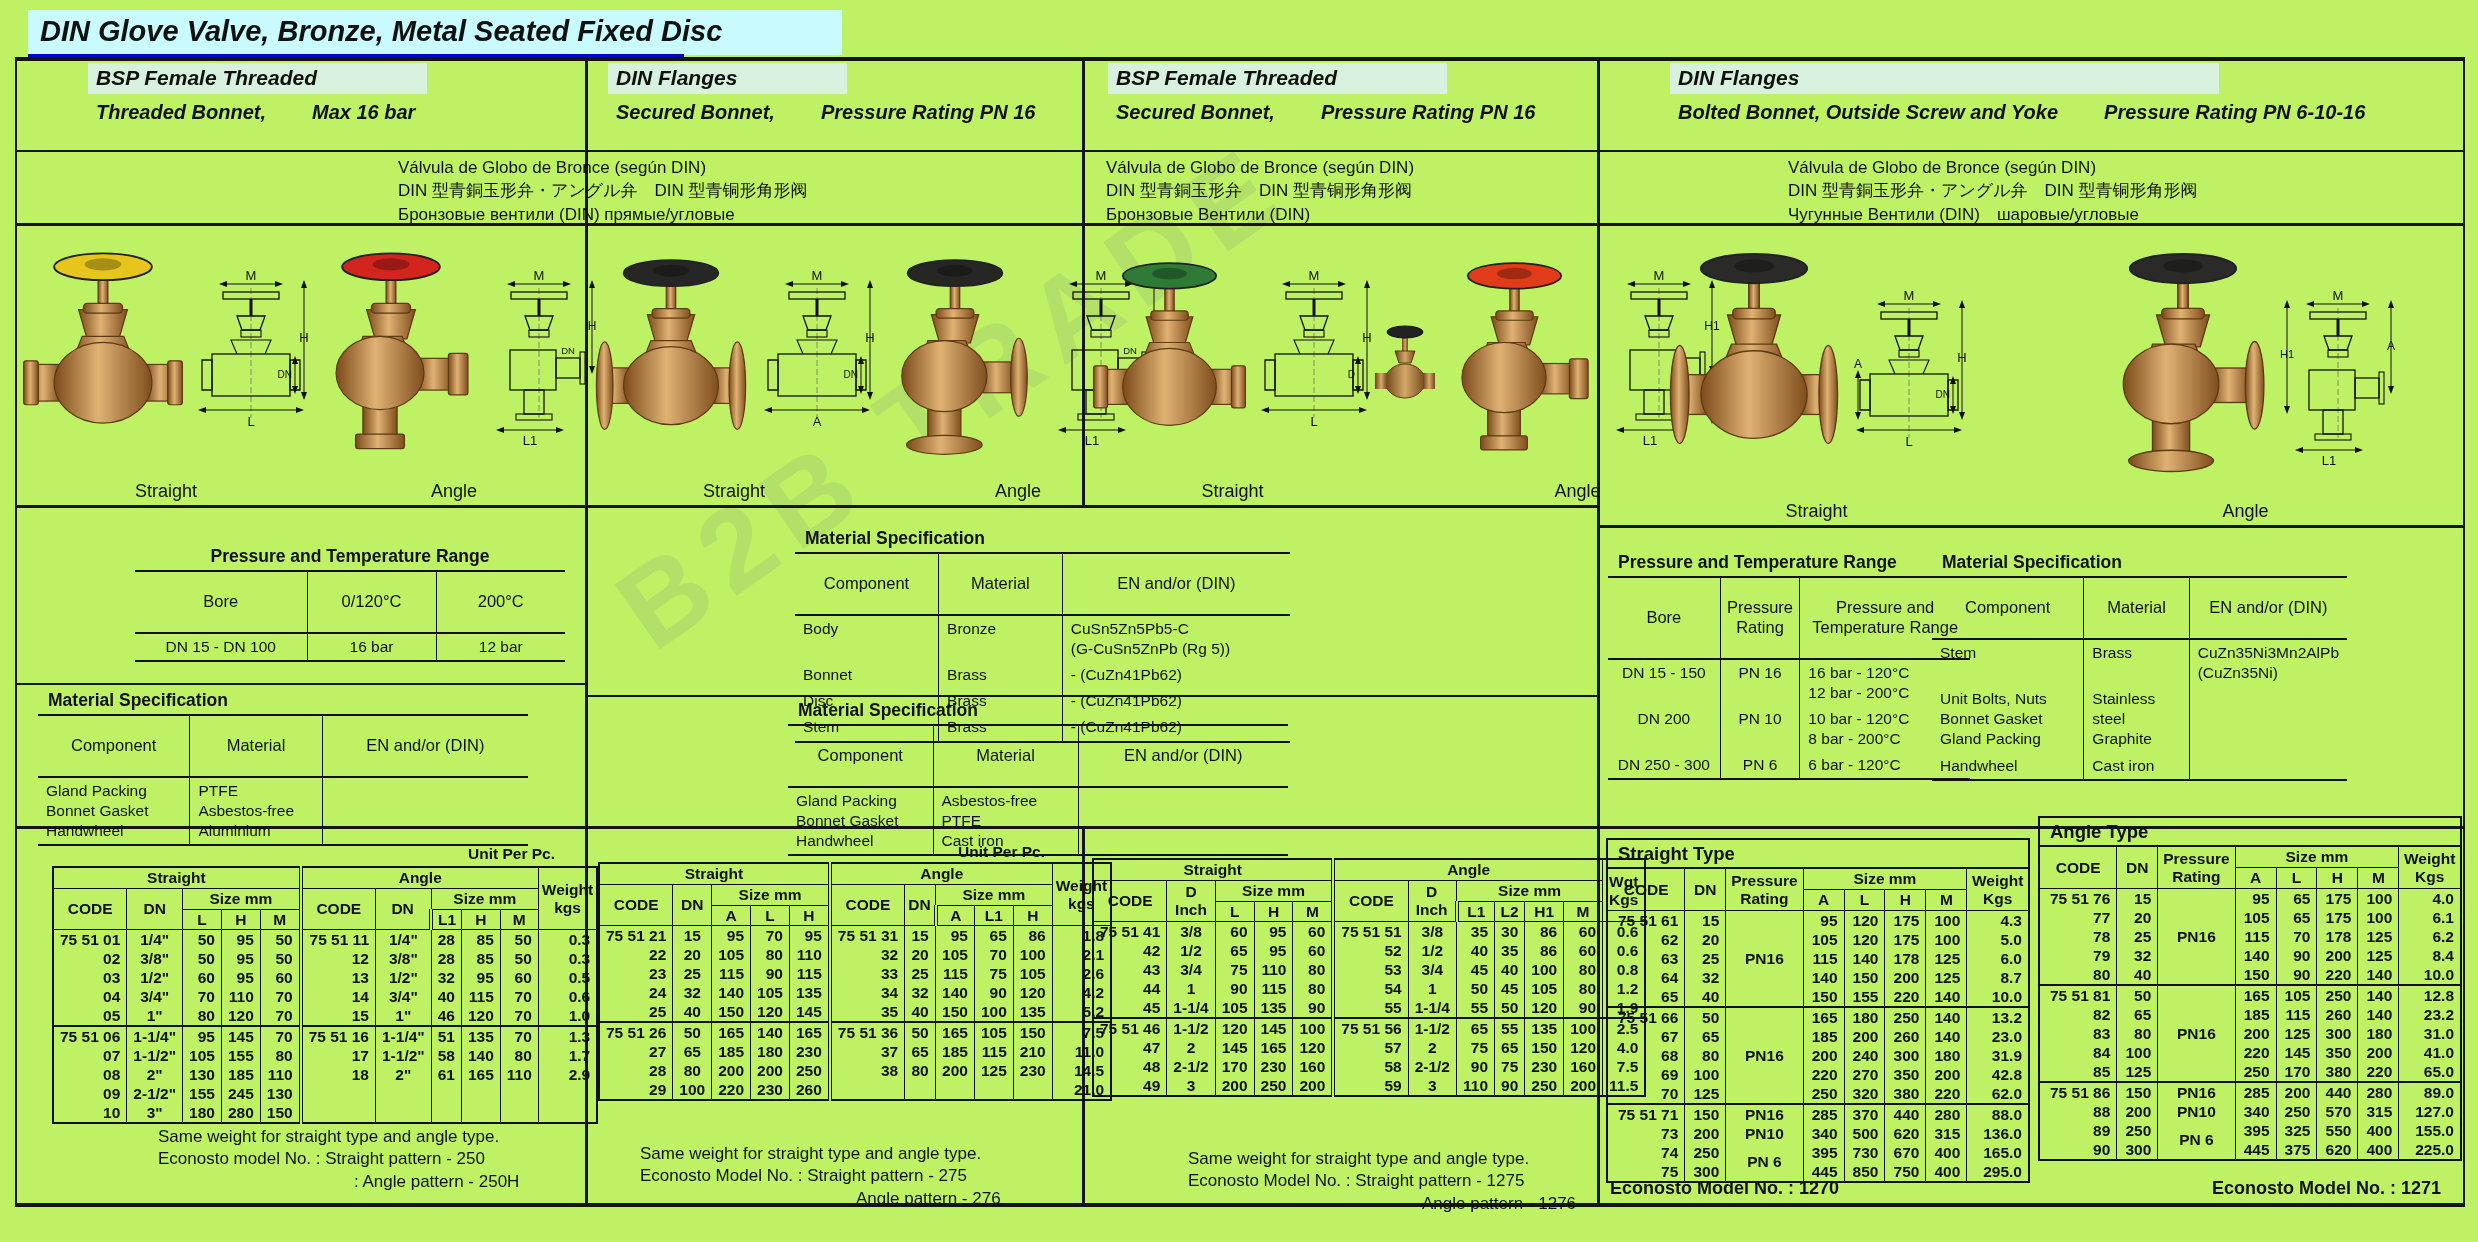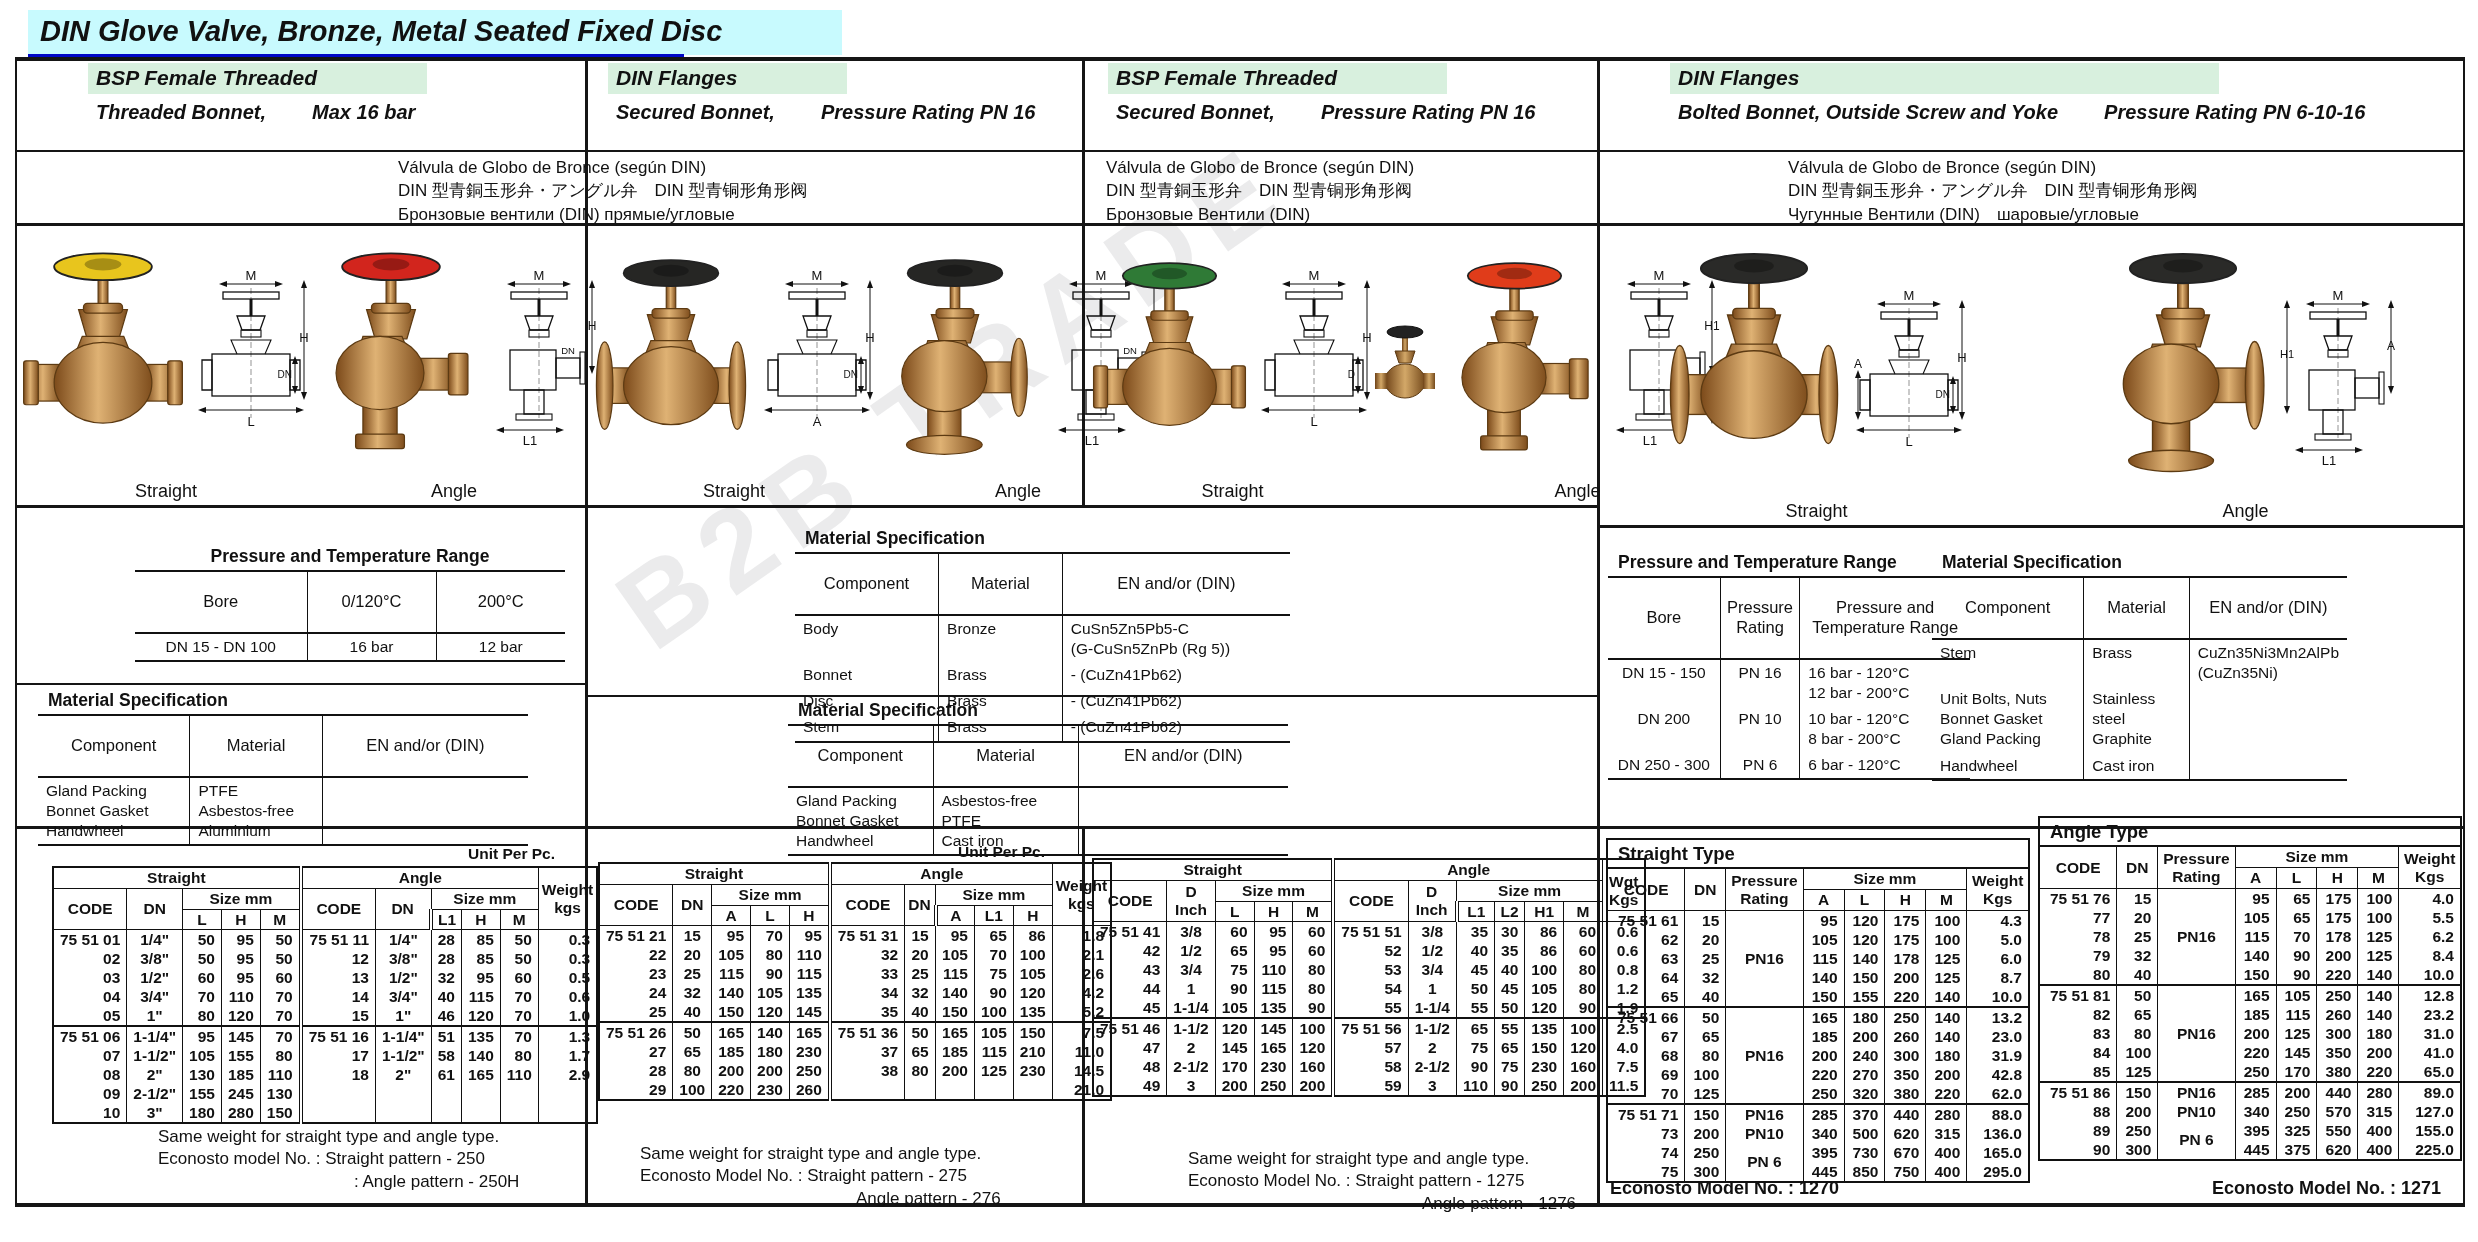--- a/index.html
+++ b/index.html
@@ -1,16 +1,16 @@
 <!DOCTYPE html>
 <html><head>
 <meta charset="utf-8">
 <style>
   html,body{margin:0;padding:0;background:#e8e8e4;}
-  #page{position:relative;width:2478px;height:1242px;background:#ffffff;overflow:hidden;
+  #page{position:relative;width:2478px;height:1242px;background:#bef264;overflow:hidden;
         font-family:"Liberation Sans",sans-serif;color:#111;}
   .b{position:absolute;background:#151515;}
   .titlewrap{position:absolute;left:28px;top:10px;}
   .title{display:inline-block;background:#c8fafe;padding:5px 120px 7px 12px;
          font-size:29px;font-weight:bold;font-style:italic;}
   .title-underline{position:absolute;left:28px;top:54px;width:656px;height:5px;background:#0008c8;}
   .wm{position:absolute;left:560px;top:330px;transform:rotate(-35deg);font-size:115px;font-weight:bold;
       color:rgba(120,120,125,0.15);letter-spacing:14px;white-space:nowrap;pointer-events:none;}
   .hdr{position:absolute;top:63px;}
   .ghl{display:inline-block;background:#d8f0de;padding:3px 110px 4px 8px;
@@ -1358,21 +1358,21 @@
             <td>100</td>
             <td>4.0</td>
           </tr>
           <tr>
             <td>77</td>
             <td>20</td>
             <td>105</td>
             <td>65</td>
             <td>175</td>
             <td>100</td>
-            <td>5.5</td>
+            <td>6.1</td>
           </tr>
           <tr>
             <td>78</td>
             <td>25</td>
             <td>115</td>
             <td>70</td>
             <td>178</td>
             <td>125</td>
             <td>6.2</td>
           </tr>

